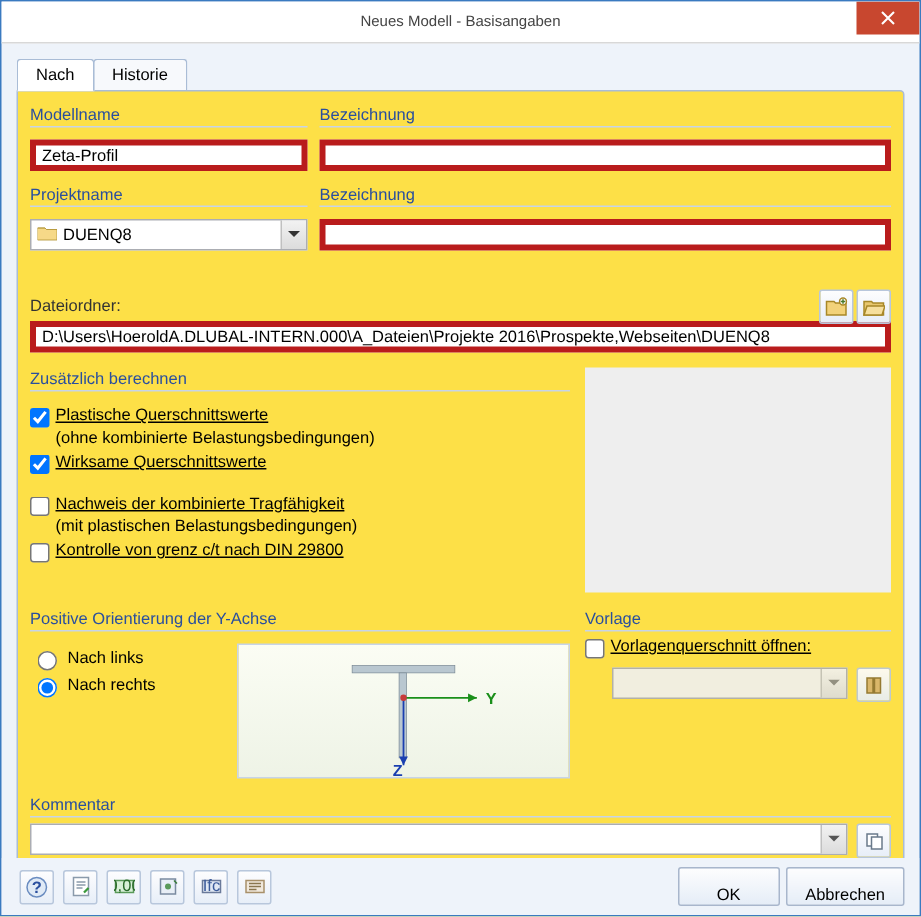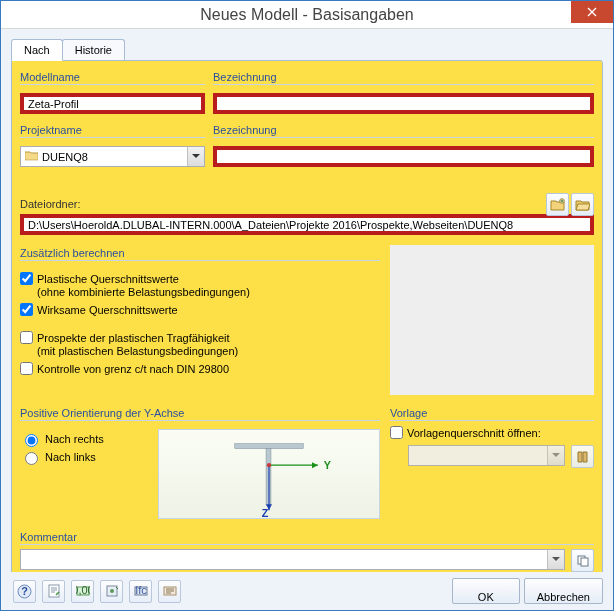--- a/index.html
+++ b/index.html
@@ -1,19 +1,19 @@
 <!DOCTYPE html>
 <html><head>
 <meta charset="utf-8">
 <style>
   * { box-sizing: border-box; font-family: "Segoe UI", Tahoma, sans-serif; font-size: 11px; }
   body { margin: 0; background: #fff; }
   .window { width: 614px; height: 611px; border: 1px solid #3a7ac0; background: #eef3fa; position: relative; overflow: hidden; }
   .titlebar { height: 28px; background: #fff; display: flex; align-items: center; justify-content: center; position: relative; border-bottom: 1px solid #d8d8d8; }
-  .titlebar .title { color: #444; font-size: 16px; }
+  .titlebar .title { color: #444; font-size: 10px; }
   .close-btn { position: absolute; right: 0; top: 0; width: 42px; height: 22px; background: #c8472f; color: #fff; display: flex; align-items: center; justify-content: center; cursor: pointer; }
   .close-btn svg { width: 10px; height: 10px; }
   .client { padding: 10px 10px 8px 10px; }
   .tabstrip { display: flex; margin-bottom: -1px; }
   .tab { padding: 4px 12px 4px 12px; border: 1px solid #a9bcd6; border-bottom: none; background: #f7f9fc; border-radius: 3px 3px 0 0; margin-right: -1px; cursor: pointer; }
   .tab.active { background: #fff; position: relative; z-index: 2; border-bottom: 1px solid #fff; }
   .panel { border: 1px solid #a9bcd6; background: #fde047; border-radius: 0 3px 3px 3px; padding: 8px; position: relative; }
   .row { display: flex; gap: 8px; margin-bottom: 4px; }
   .col1 { width: 185px; flex-shrink: 0; }
   .colrest { flex: 1; }
@@ -21,21 +21,21 @@
   input[type=text], .textfield, select.combo, .combo-box {
     width: 100%; height: 21px; border: 4px solid #b91c1c; background: #fff; padding: 1px 4px; outline: none;
   }
   .combo-wrap { position: relative; width: 100%; }
   .combo-wrap .txt { width: 100%; height: 21px; border: 1px solid #abadb3; padding: 1px 20px 1px 4px; background: #fff; display: flex; align-items: center; gap: 4px; }
   .combo-wrap .arrow { position: absolute; right: 1px; top: 1px; width: 17px; height: 19px; background: linear-gradient(#f2f2f2,#dcdcdc); border-left: 1px solid #c0c0c0; display: flex; align-items: center; justify-content: center; }
   .iconbtn { width: 23px; height: 23px; border: 1px solid #b8c7dc; background: linear-gradient(#fdfdfe,#e7eef8); border-radius: 2px; display: inline-flex; align-items: center; justify-content: center; cursor: pointer; margin-left: 2px; vertical-align: top; }
   .filelabel { color: #333; padding: 3px 0 2px 0; margin-top: 28px; }
   .icons-right { position: absolute; right: 0; top: -2px; display: flex; }
   .section { margin-top: 10px; }
-  .checkrow { display: flex; align-items: flex-end; gap: 4px; margin: 2px 0 1px 0; cursor: pointer; }
+  .checkrow { display: flex; align-items: flex-start; gap: 4px; margin: 2px 0 1px 0; cursor: pointer; text-decoration: underline; }
   .checkrow input { margin: 1px 0 0 0; }
   .radiorow { display: flex; align-items: center; gap: 4px; margin: 2px 0; cursor: pointer; }
   .split { display: flex; gap: 10px; }
   .leftcol { width: 360px; flex-shrink: 0; }
   .rightcol { flex: 1; }
   .placeholder { background: #eee; border: none; height: 150px; }
   .axis-area { display: flex; gap: 8px; }
   .axis-diagram { flex: 1; height: 90px; border: 1px solid #c7d4e8; background: linear-gradient(#fbfdf4,#eef3e6); position: relative; }
   .btnrow { display: flex; align-items: center; gap: 4px; padding: 6px 10px 6px 10px; border-top: 0; }
   .push { flex: 1; }
@@ -138,47 +138,47 @@
             </label>
             <span class="sub" style="display:block;padding-left:17px">(ohne kombinierte Belastungsbedingungen)</span>
 
             <label class="checkrow" style="margin-top:4px">
               <input type="checkbox" checked="" style="">
               <span>Wirksame Querschnittswerte</span>
             </label>
 
             <label class="checkrow" style="margin-top:14px">
               <input type="checkbox" style="">
-              <span>Prospekte der plastischen Tragfähigkeit</span>
+              <span>Nachweis der kombinierte Tragfähigkeit</span>
             </label>
             <span class="sub" style="display:block;padding-left:17px">(mit plastischen Belastungsbedingungen)</span>
 
             <label class="checkrow" style="margin-top:4px">
               <input type="checkbox" style="">
               <span>Kontrolle von grenz c/t nach DIN 29800</span>
             </label>
           </div>
         </div>
         <div class="rightcol">
           <div class="placeholder"></div>
         </div>
       </div>
 
       <div class="split section">
         <div class="leftcol">
           <div class="grouplabel">Positive Orientierung der Y-Achse</div>
           <div class="axis-area" style="padding-top:4px">
             <div style="width:130px">
               <label class="radiorow">
+                <input type="radio" name="orient" style="">
+                <span>Nach links</span>
+              </label>
+              <label class="radiorow">
                 <input type="radio" name="orient" checked="" style="">
                 <span>Nach rechts</span>
-              </label>
-              <label class="radiorow">
-                <input type="radio" name="orient" style="">
-                <span>Nach links</span>
               </label>
             </div>
             <div class="axis-diagram">
               <svg width="100%" height="100%" viewBox="0 0 200 90">
                 <rect x="65" y="14" width="70" height="5" fill="#b9c7d0" stroke="#7a8a96" stroke-width="0.5"></rect>
                 <rect x="97" y="19" width="5" height="58" fill="#b9c7d0" stroke="#7a8a96" stroke-width="0.5"></rect>
                 <line x1="100" y1="36" x2="150" y2="36" stroke="#1a8f1a" stroke-width="1.2"></line>
                 <path d="M150 36 l-6 -3 v6 z" fill="#1a8f1a"></path>
                 <text x="156" y="40" fill="#1a8f1a" font-size="11" font-weight="bold">Y</text>
                 <line x1="100" y1="36" x2="100" y2="82" stroke="#1a3fb0" stroke-width="1.2"></line>

